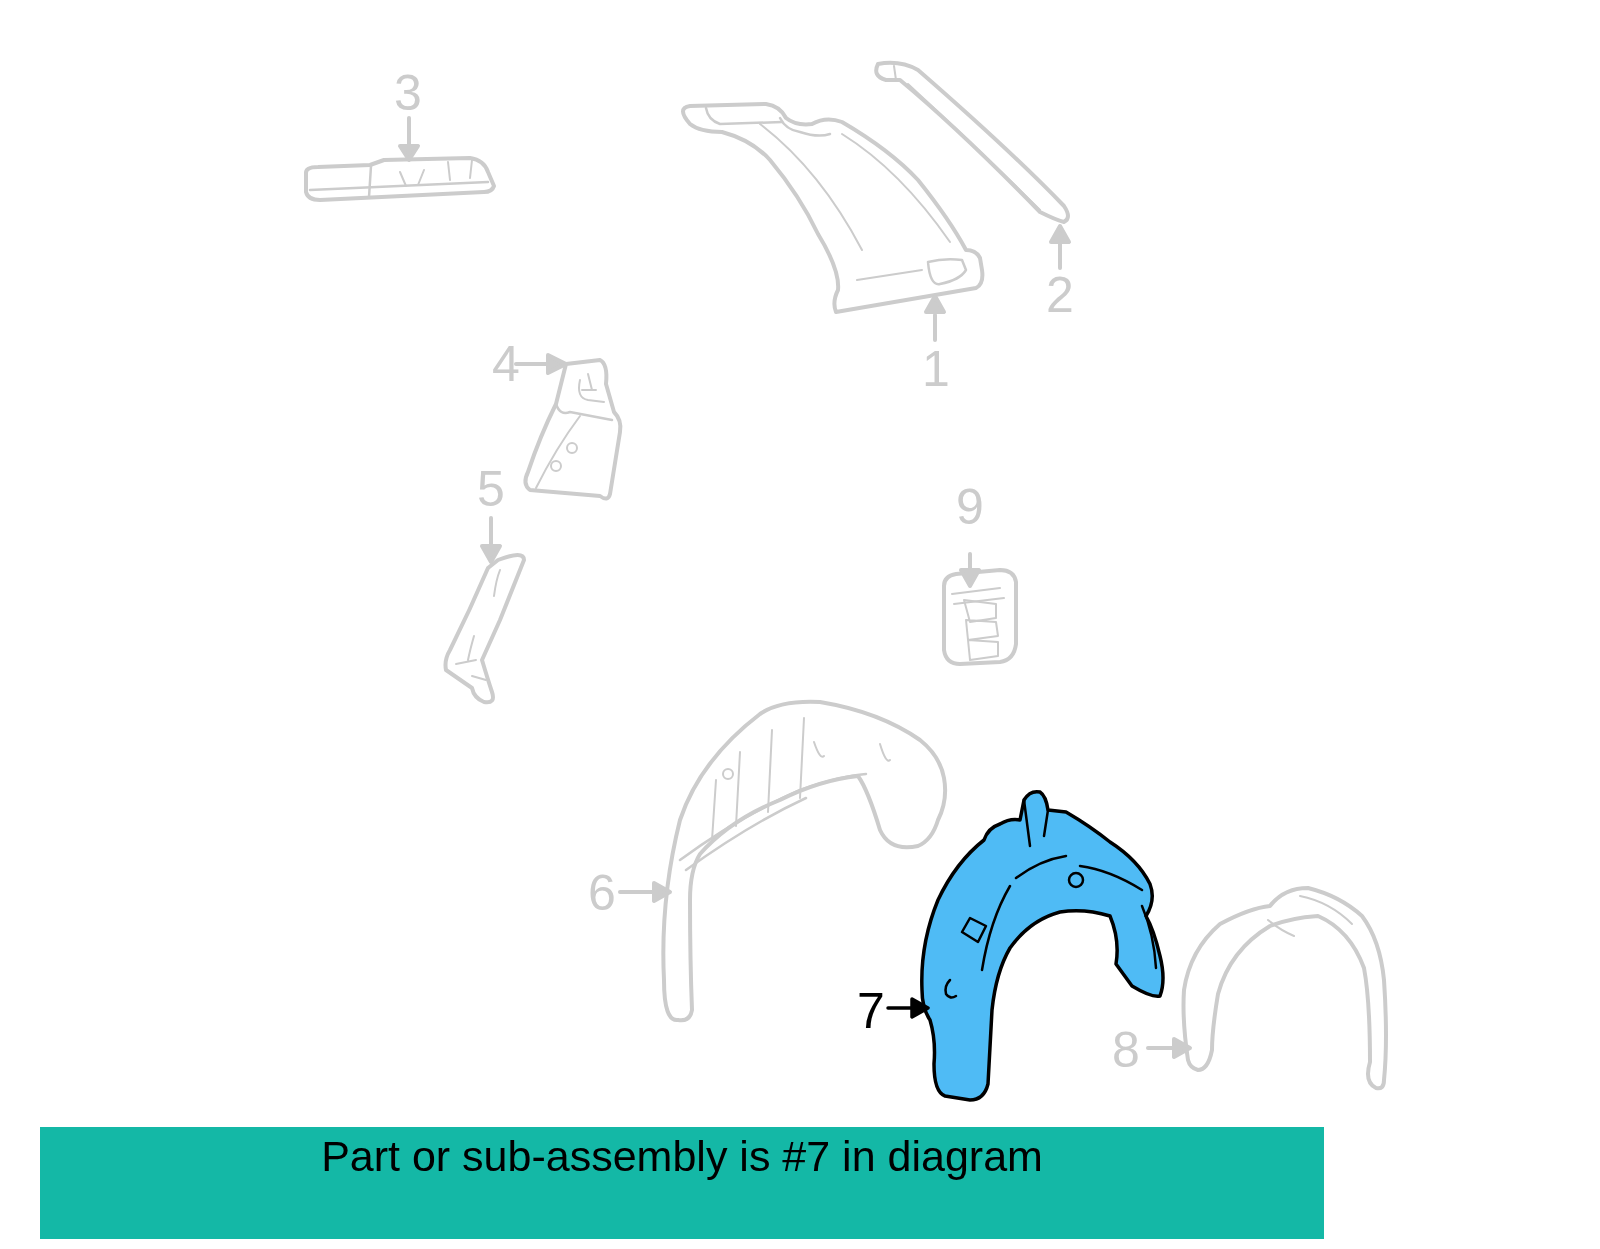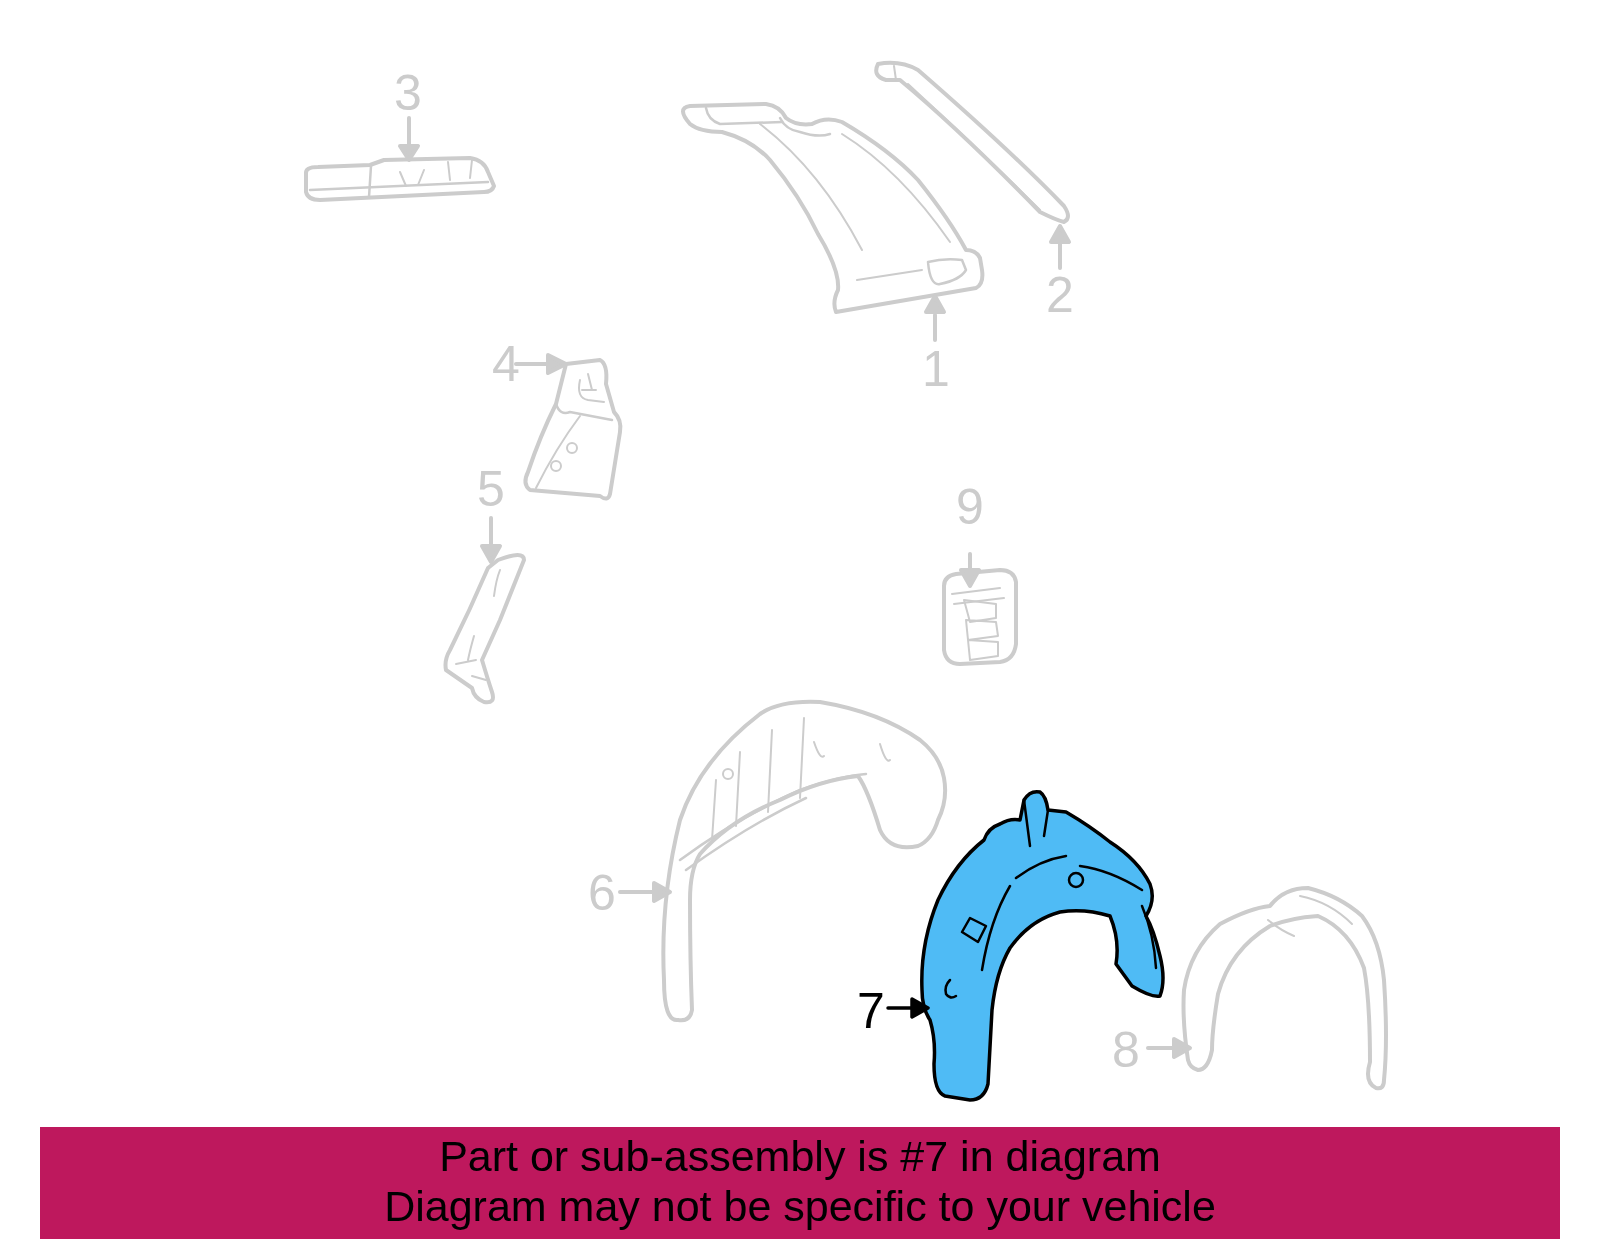--- a/index.html
+++ b/index.html
@@ -1,20 +1,20 @@
 <!DOCTYPE html>
 <html><head>
 <meta charset="utf-8">
 <style>
   html, body { margin: 0; padding: 0; background: #ffffff; }
   body { width: 1600px; height: 1249px; position: relative; overflow: hidden; font-family: "Liberation Sans", sans-serif; }
   #diagram { position: absolute; left: 0; top: 0; width: 1600px; height: 1249px; }
   .callout { position: absolute; font-family: "Liberation Sans", sans-serif; font-size: 50px; line-height: 50px; color: #cccccc; }
   .callout.active { color: #000000; }
-  #banner { position: absolute; left: 40px; top: 1127px; width: 1520px; height: 112px; background: #be185d; text-align: center; color: #000; }
+  #banner { position: absolute; left: 40px; top: 1127px; width: 1284px; height: 112px; background: #14b8a6; text-align: center; color: #000; }
   #banner .line { font-size: 43px; line-height: 50px; display: block; }
   #banner .line1 { padding-top: 4px; }
 </style>
 </head>
 <body>
 
 <svg id="diagram" viewBox="0 0 1600 1249" xmlns="http://www.w3.org/2000/svg">
   <g fill="none" stroke="#cccccc" stroke-width="4" stroke-linejoin="round" stroke-linecap="round">
 
     <g>
@@ -110,14 +110,13 @@
 <div class="callout" style="left:922px;top:344px;">1</div>
 <div class="callout" style="left:492px;top:339px;">4</div>
 <div class="callout" style="left:477px;top:464px;">5</div>
 <div class="callout" style="left:956px;top:482px;">9</div>
 <div class="callout" style="left:588px;top:868px;">6</div>
 <div class="callout active" style="left:857px;top:986px;">7</div>
 <div class="callout" style="left:1112px;top:1025px;">8</div>
 
 <div id="banner">
   <span class="line line1">Part or sub-assembly is #7 in diagram</span>
-  <span class="line line2">Diagram may not be specific to your vehicle</span>
 </div>
 
 </body></html>

